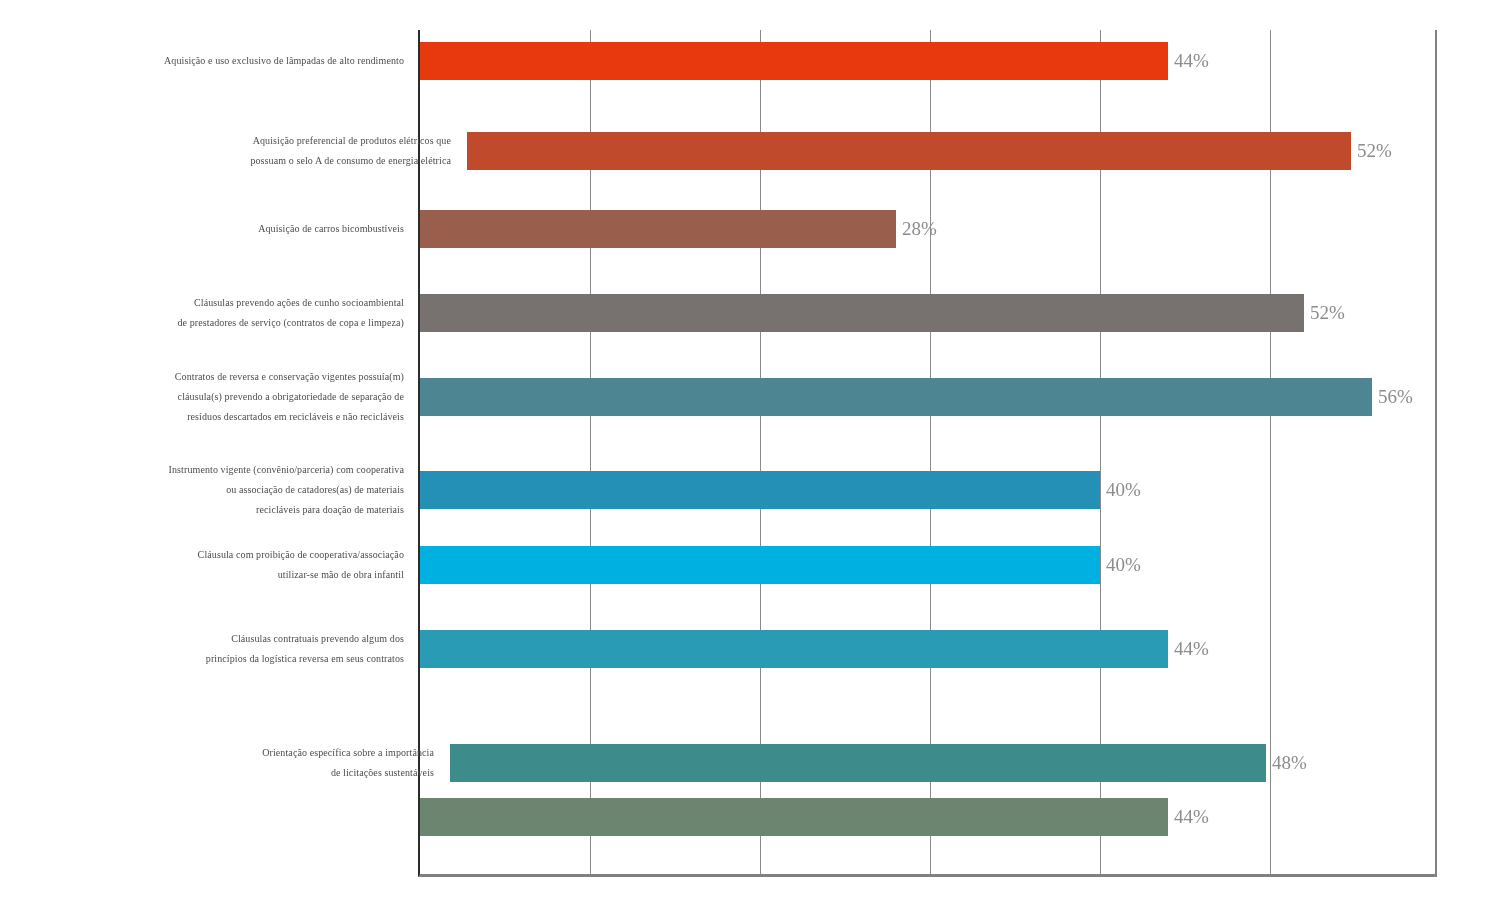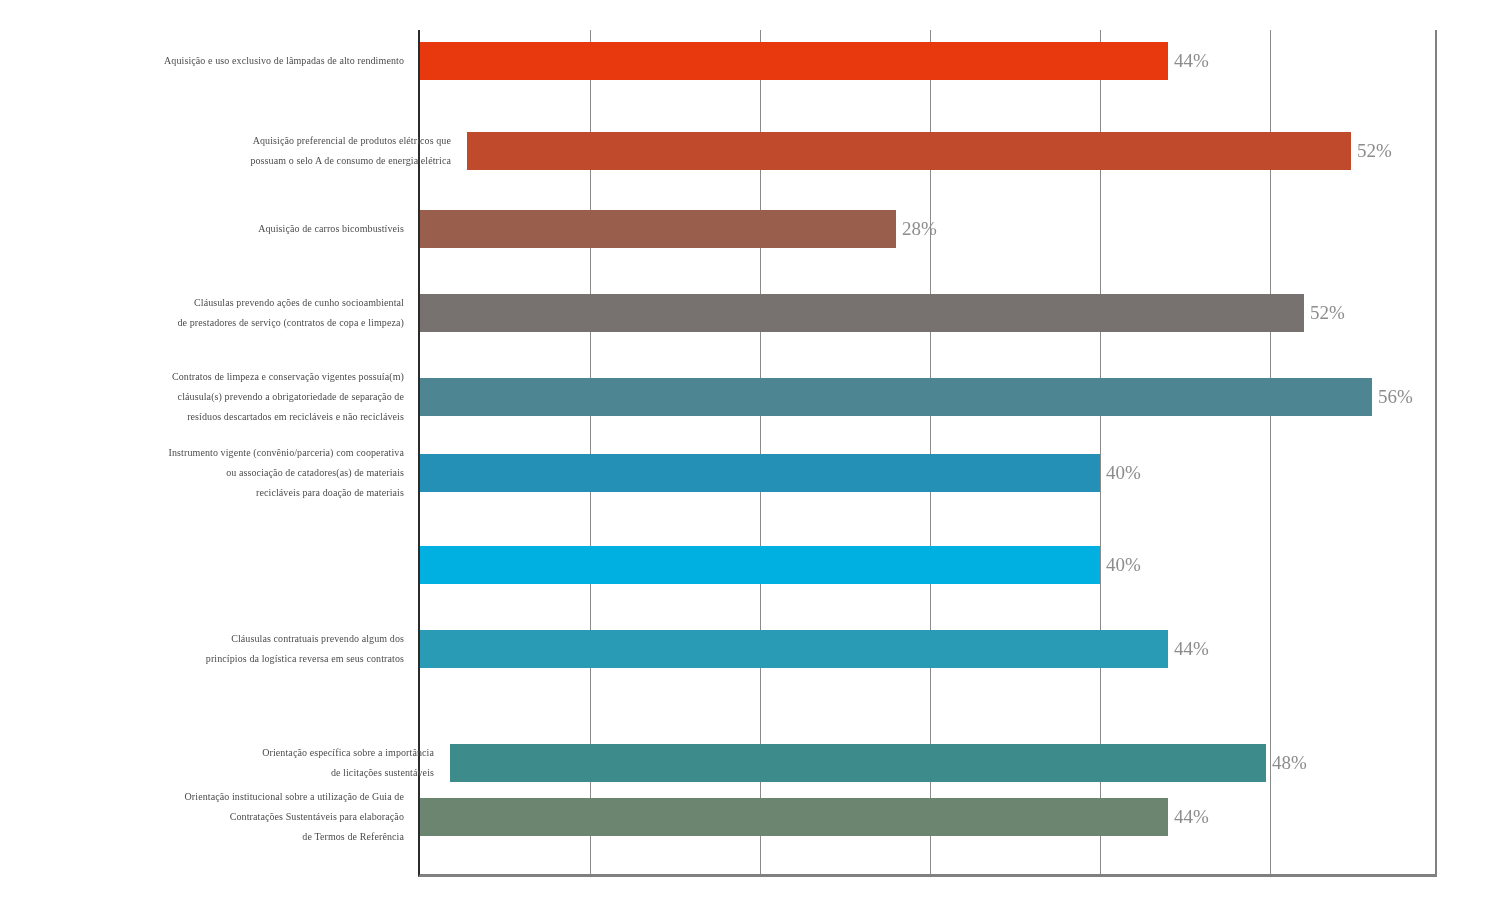--- a/index.html
+++ b/index.html
@@ -99,51 +99,50 @@
         <div class="bar" style="width: 476px; background: rgb(154, 94, 77);"></div>
         <div class="bar-value" style="left: 902px;">28%</div>
       </div>
       <div class="row" style="top: 294px; padding-left: 20px;">
         <div class="row-label">Cláusulas prevendo ações de cunho socioambiental
 de prestadores de serviço (contratos de copa e limpeza)</div>
         <div class="bar" style="width: 884px; background: rgb(119, 113, 111);"></div>
         <div class="bar-value" style="left: 1310px;">52%</div>
       </div>
       <div class="row" style="top: 378px;">
-        <div class="row-label">Contratos de limpeza e conservação vigentes possuía(m)
+        <div class="row-label">Contratos de reversa e conservação vigentes possuía(m)
 cláusula(s) prevendo a obrigatoriedade de separação de
 resíduos descartados em recicláveis e não recicláveis</div>
         <div class="bar" style="width: 952px; background: rgb(77, 133, 146);"></div>
         <div class="bar-value" style="left: 1378px;">56%</div>
       </div>
-      <div class="row" style="top: 454px; border-radius: 9px;">
+      <div class="row" style="top: 471px; border-radius: 9px;">
         <div class="row-label">Instrumento vigente (convênio/parceria) com cooperativa
 ou associação de catadores(as) de materiais
 recicláveis para doação de materiais</div>
         <div class="bar" style="width: 680px; background: rgb(36, 144, 181);"></div>
         <div class="bar-value" style="left: 1106px;">40%</div>
       </div>
       <div class="row" style="top: 546px;">
+        <div class="row-label">Cláusula com proibição de cooperativa/associação
+utilizar-se mão de obra infantil</div>
         <div class="bar" style="width: 680px; background: rgb(0, 176, 224);"></div>
         <div class="bar-value" style="left: 1106px;">40%</div>
       </div>
       <div class="row" style="top: 630px;">
         <div class="row-label">Cláusulas contratuais prevendo algum dos
 princípios da logística reversa em seus contratos</div>
         <div class="bar" style="width: 748px; background: rgb(42, 155, 181);"></div>
         <div class="bar-value" style="left: 1174px;">44%</div>
       </div>
       <div class="row" style="top: 744px; margin-left: 30px;">
         <div class="row-label">Orientação específica sobre a importância
 de licitações sustentáveis</div>
         <div class="bar" style="width: 816px; background: rgb(61, 139, 139);"></div>
         <div class="bar-value" style="left: 1242px;">48%</div>
       </div>
       <div class="row" style="top: 798px;">
-        <div class="row-label">Orientação institucional sobre a utilização de Guia de
-Contratações Sustentáveis para elaboração
-de Termos de Referência</div>
         <div class="bar" style="width: 748px; background: rgb(107, 133, 112);"></div>
         <div class="bar-value" style="left: 1174px;">44%</div>
       </div>
     </div>
 
 </div>
 
 </body></html>

